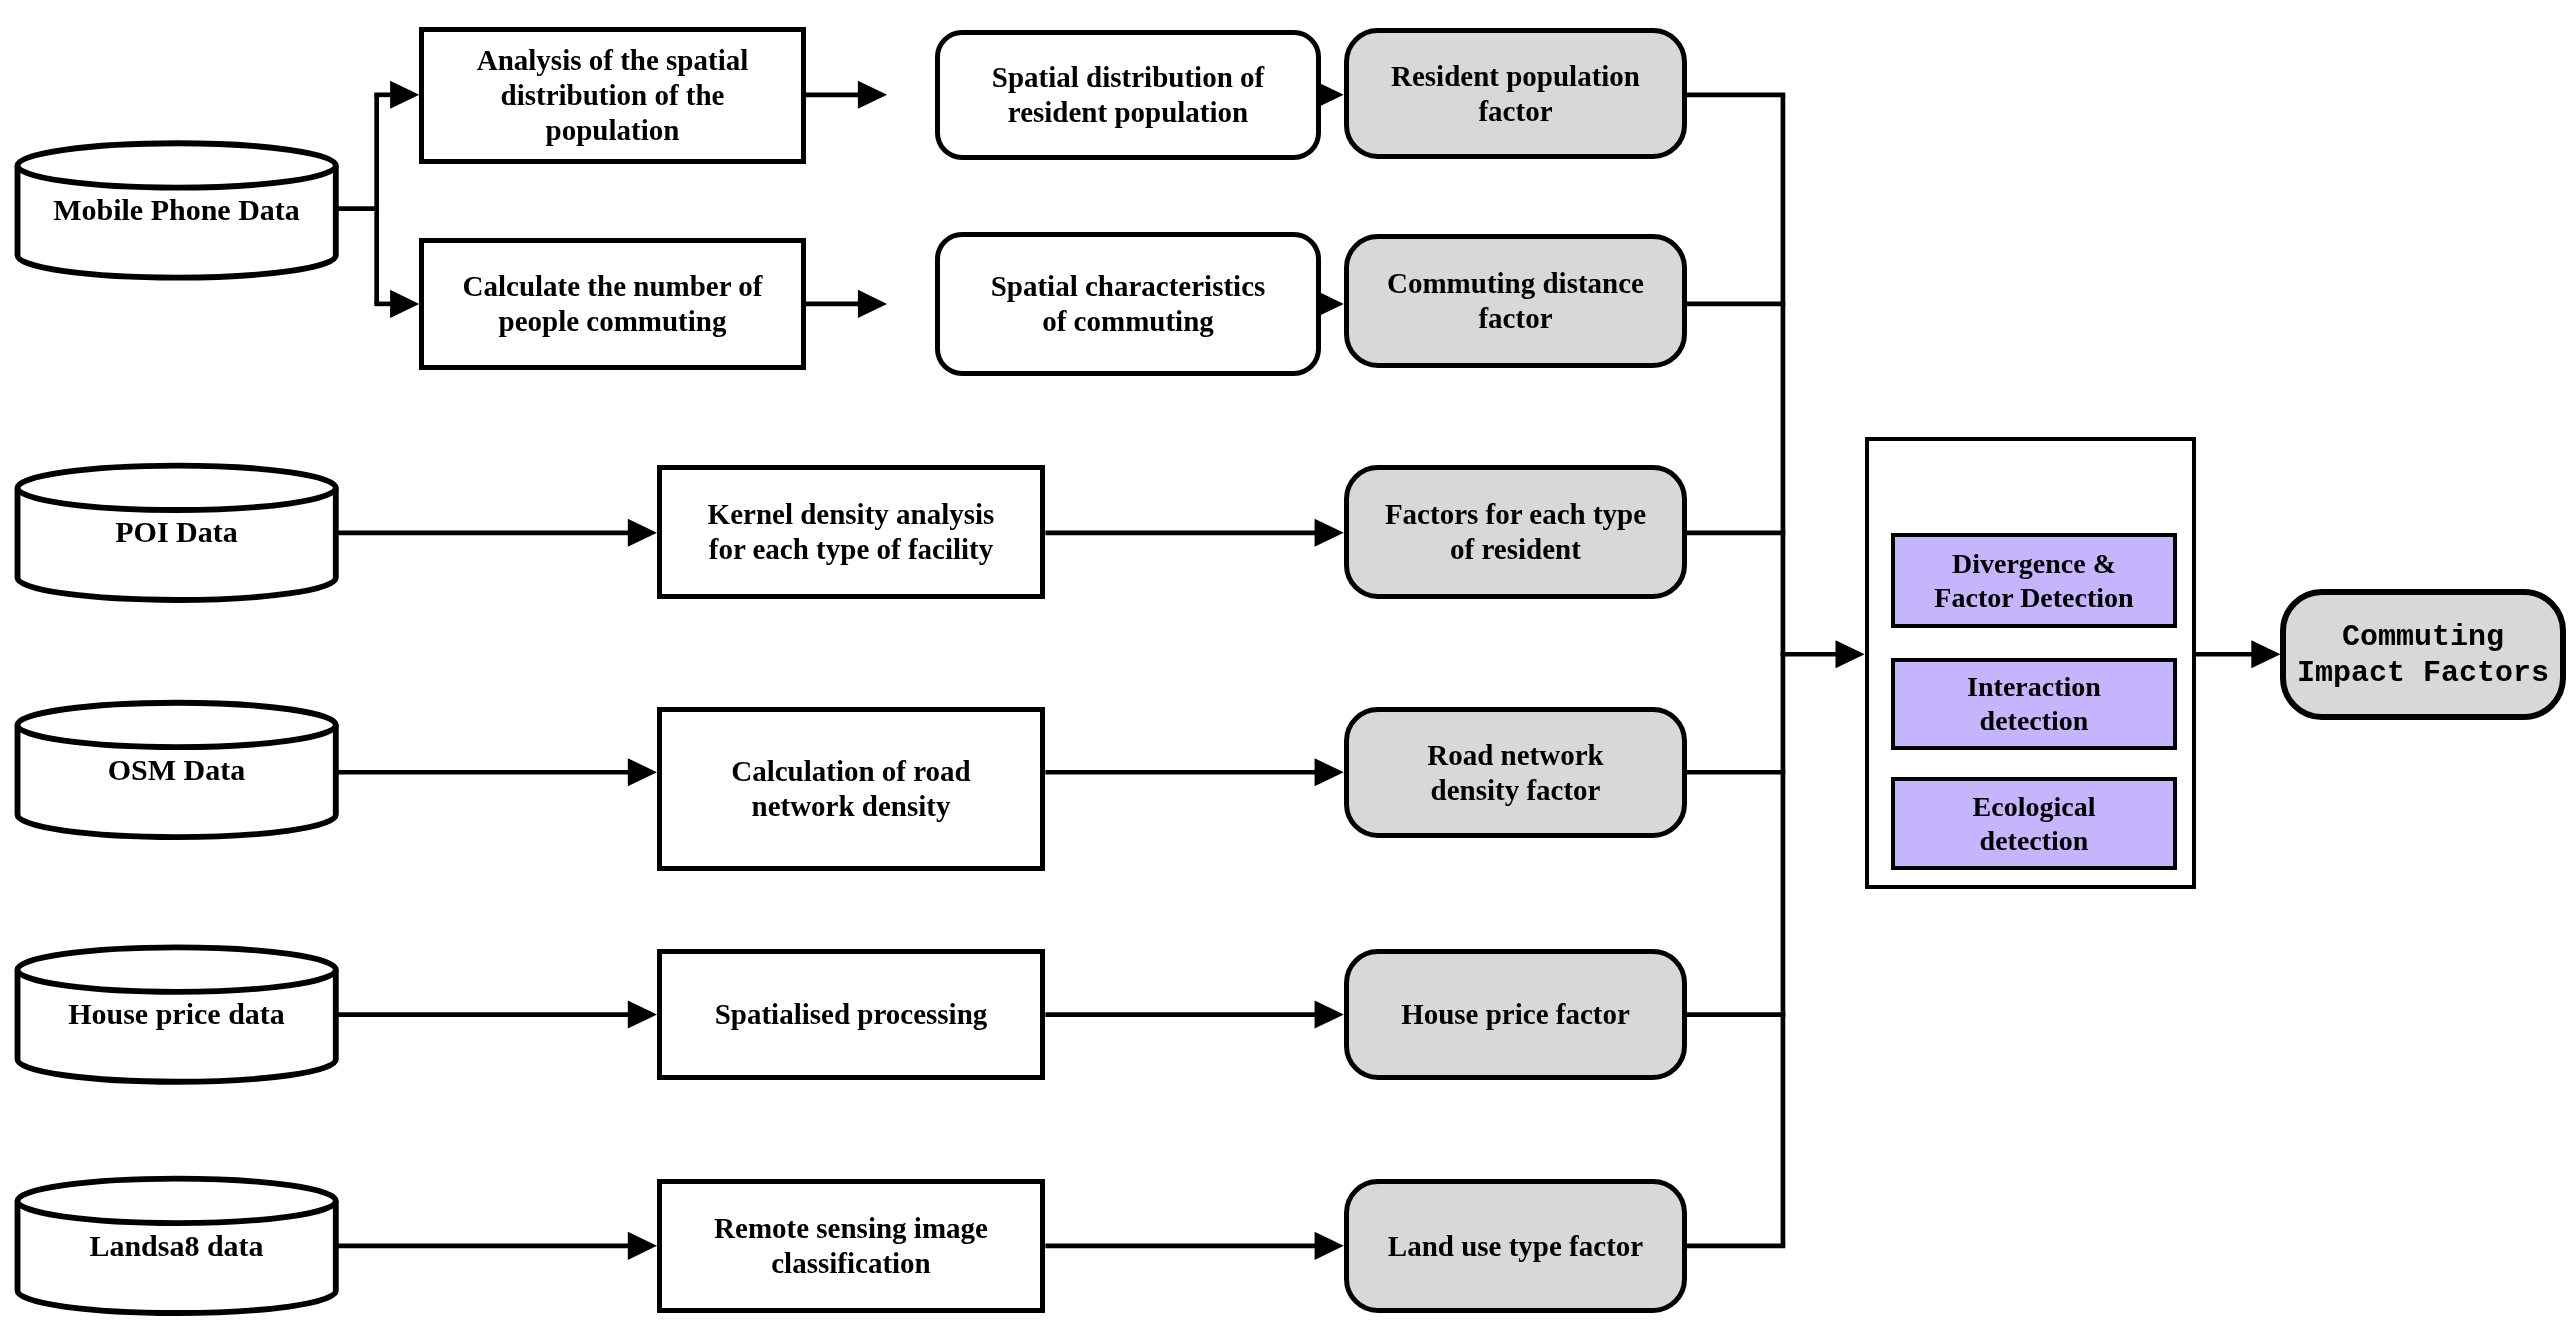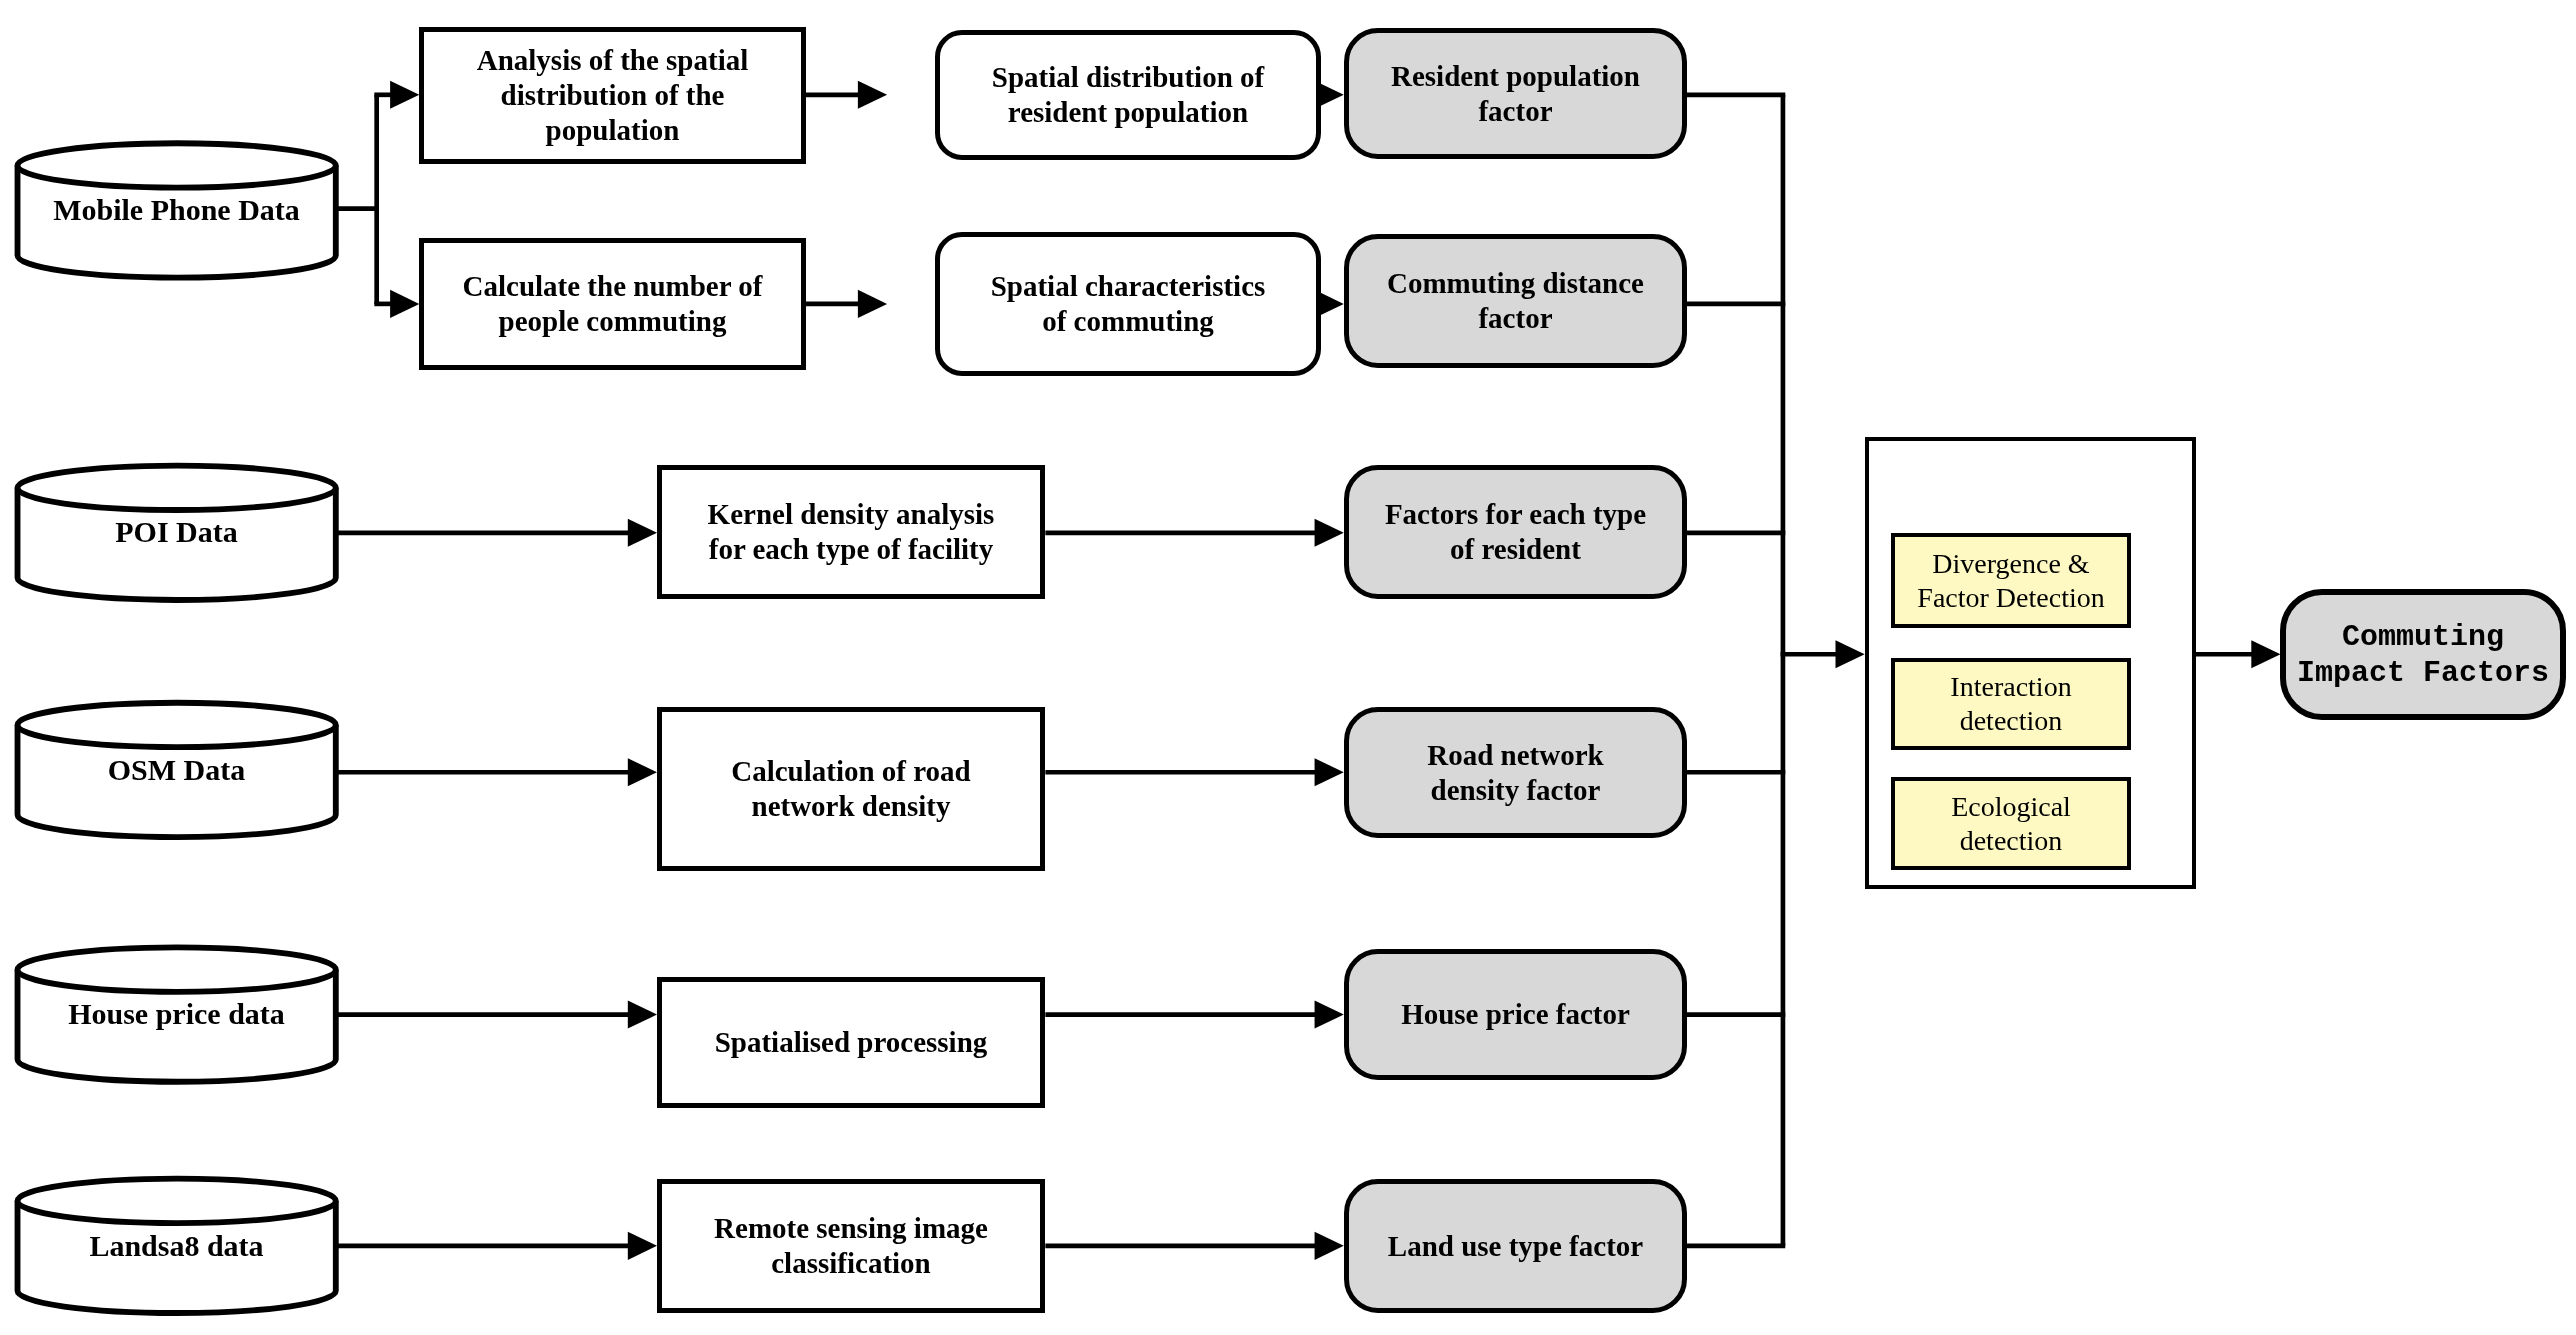--- a/index.html
+++ b/index.html
@@ -74,28 +74,28 @@
     display: flex;
     align-items: center;
     justify-content: center;
     font-size: 32px;
     font-weight: bold;
   }
   .method {
     position: absolute;
     box-sizing: border-box;
     left: 22px;
-    width: 240px;
+    width: 286px;
     border: 4.7px solid #000;
-    background: #fef9c3;
+    background: #c4b5fd;
     display: flex;
     align-items: center;
     justify-content: center;
     font-size: 28px;
-    font-weight: normal;
+    font-weight: bold;
   }
   .result {
     border: 6.4px solid #000;
     background: var(--factor-fill, #d8d8d8);
     border-radius: 42px;
     font-size: 30px;
     font-family: Liberation Mono, monospace;
   }
 </style>
 </head>
@@ -232,21 +232,21 @@
 
   <div class="node rect label" style="left:419px; top:27px; width:387px; height:137px;">Analysis of the spatial
 distribution of the
 population</div>
   <div class="node rect label" style="left:419px; top:238px; width:387px; height:132px;">Calculate the number of
 people commuting</div>
   <div class="node rect label" style="left:657px; top:465px; width:388px; height:134px;">Kernel density analysis
 for each type of facility</div>
   <div class="node rect label" style="left:657px; top:707px; width:388px; height:164px;">Calculation of road
 network density</div>
-  <div class="node rect label" style="left:657px; top:949px; width:388px; height:131px;margin-top:28px;">Spatialised processing</div>
+  <div class="node rect label" style="left:657px; top:949px; width:388px; height:131px;">Spatialised processing</div>
   <div class="node rect label" style="left:657px; top:1179px; width:388px; height:134px;">Remote sensing image
 classification</div>
 
   <div class="node soft label" style="left:887px; top:30px; width:386px; height:130px;">Spatial distribution of
 resident population</div>
   <div class="node soft label" style="left:887px; top:232px; width:386px; height:144px;">Spatial characteristics
 of commuting</div>
 
   <div class="node factor label" style="left:1344px; top:28px; width:343px; height:131px;">Resident population
 factor</div>

